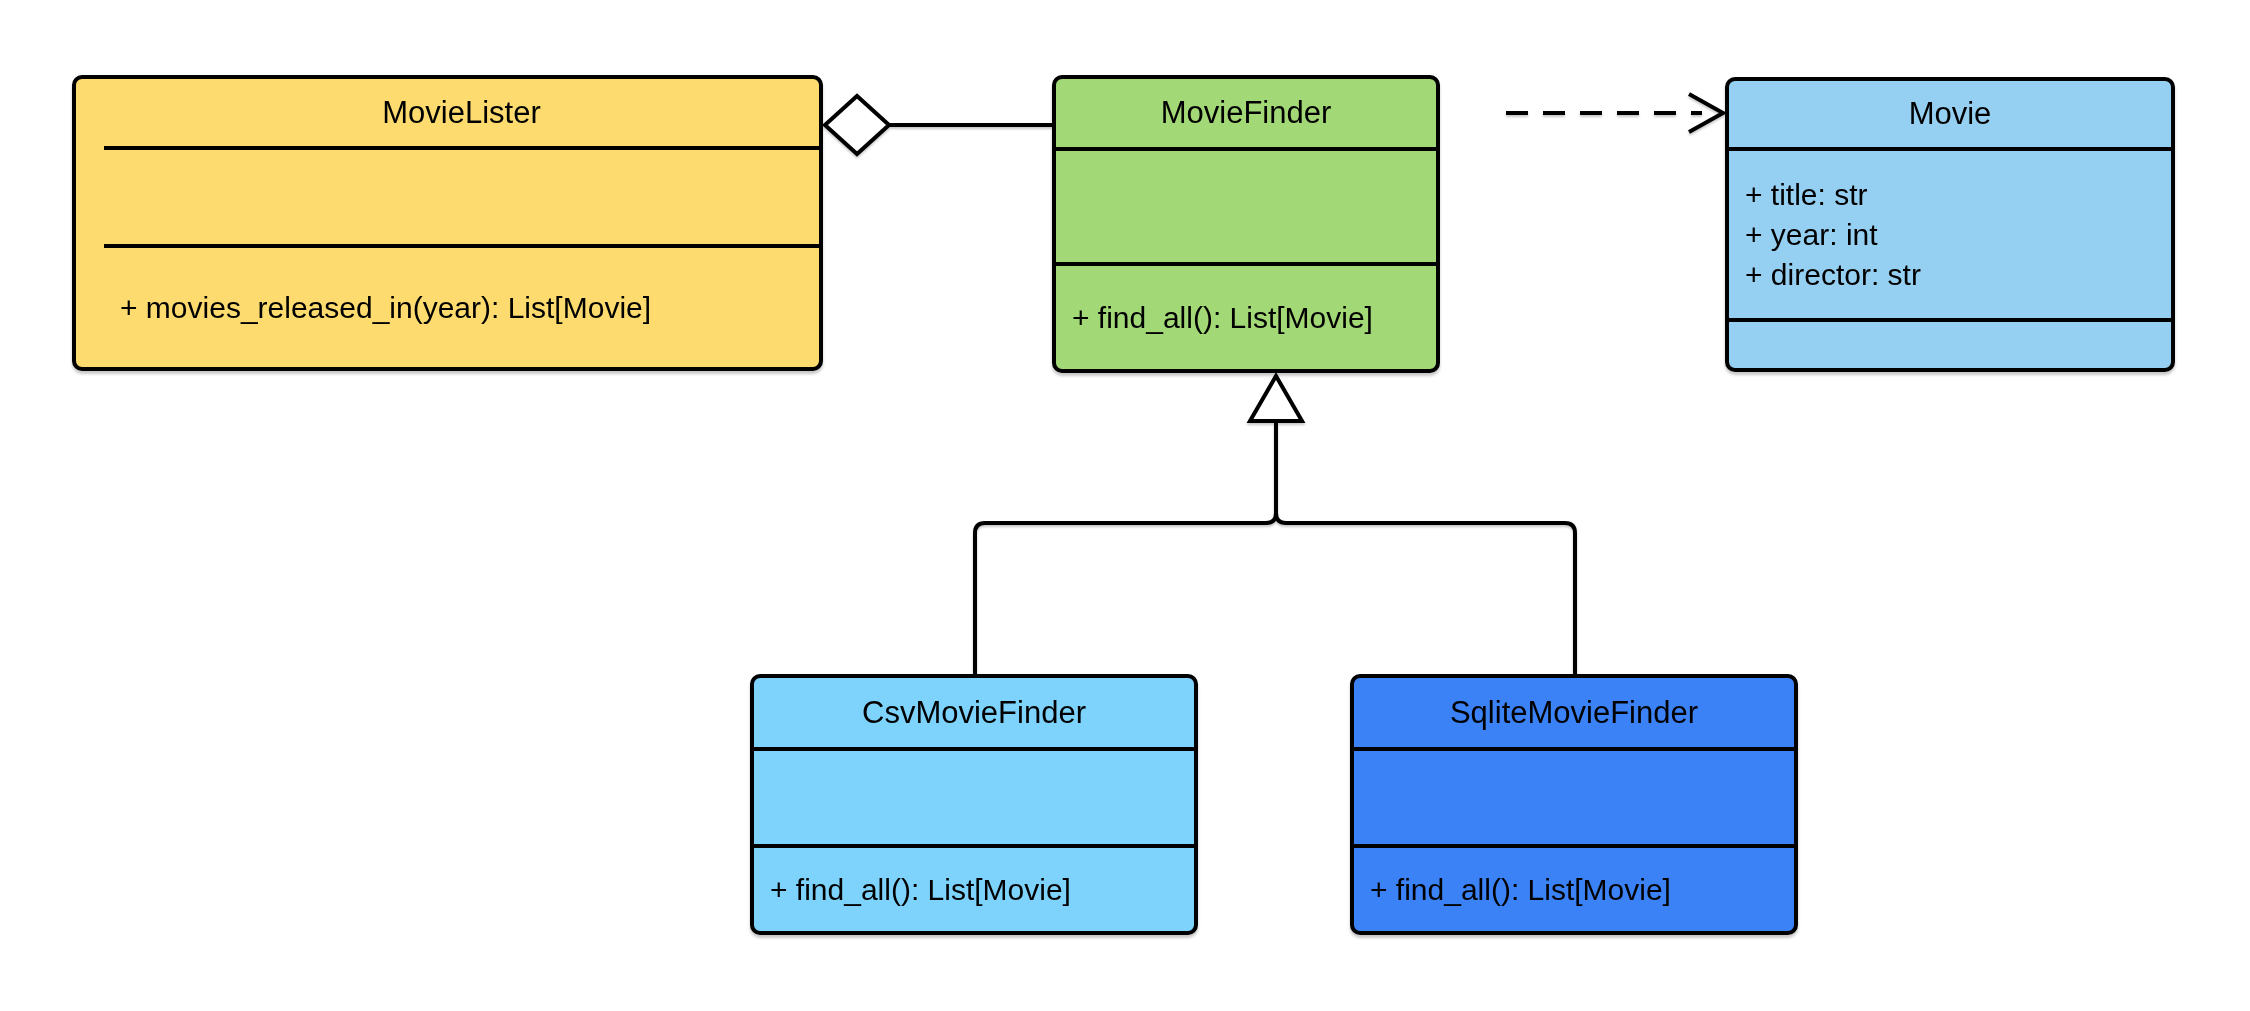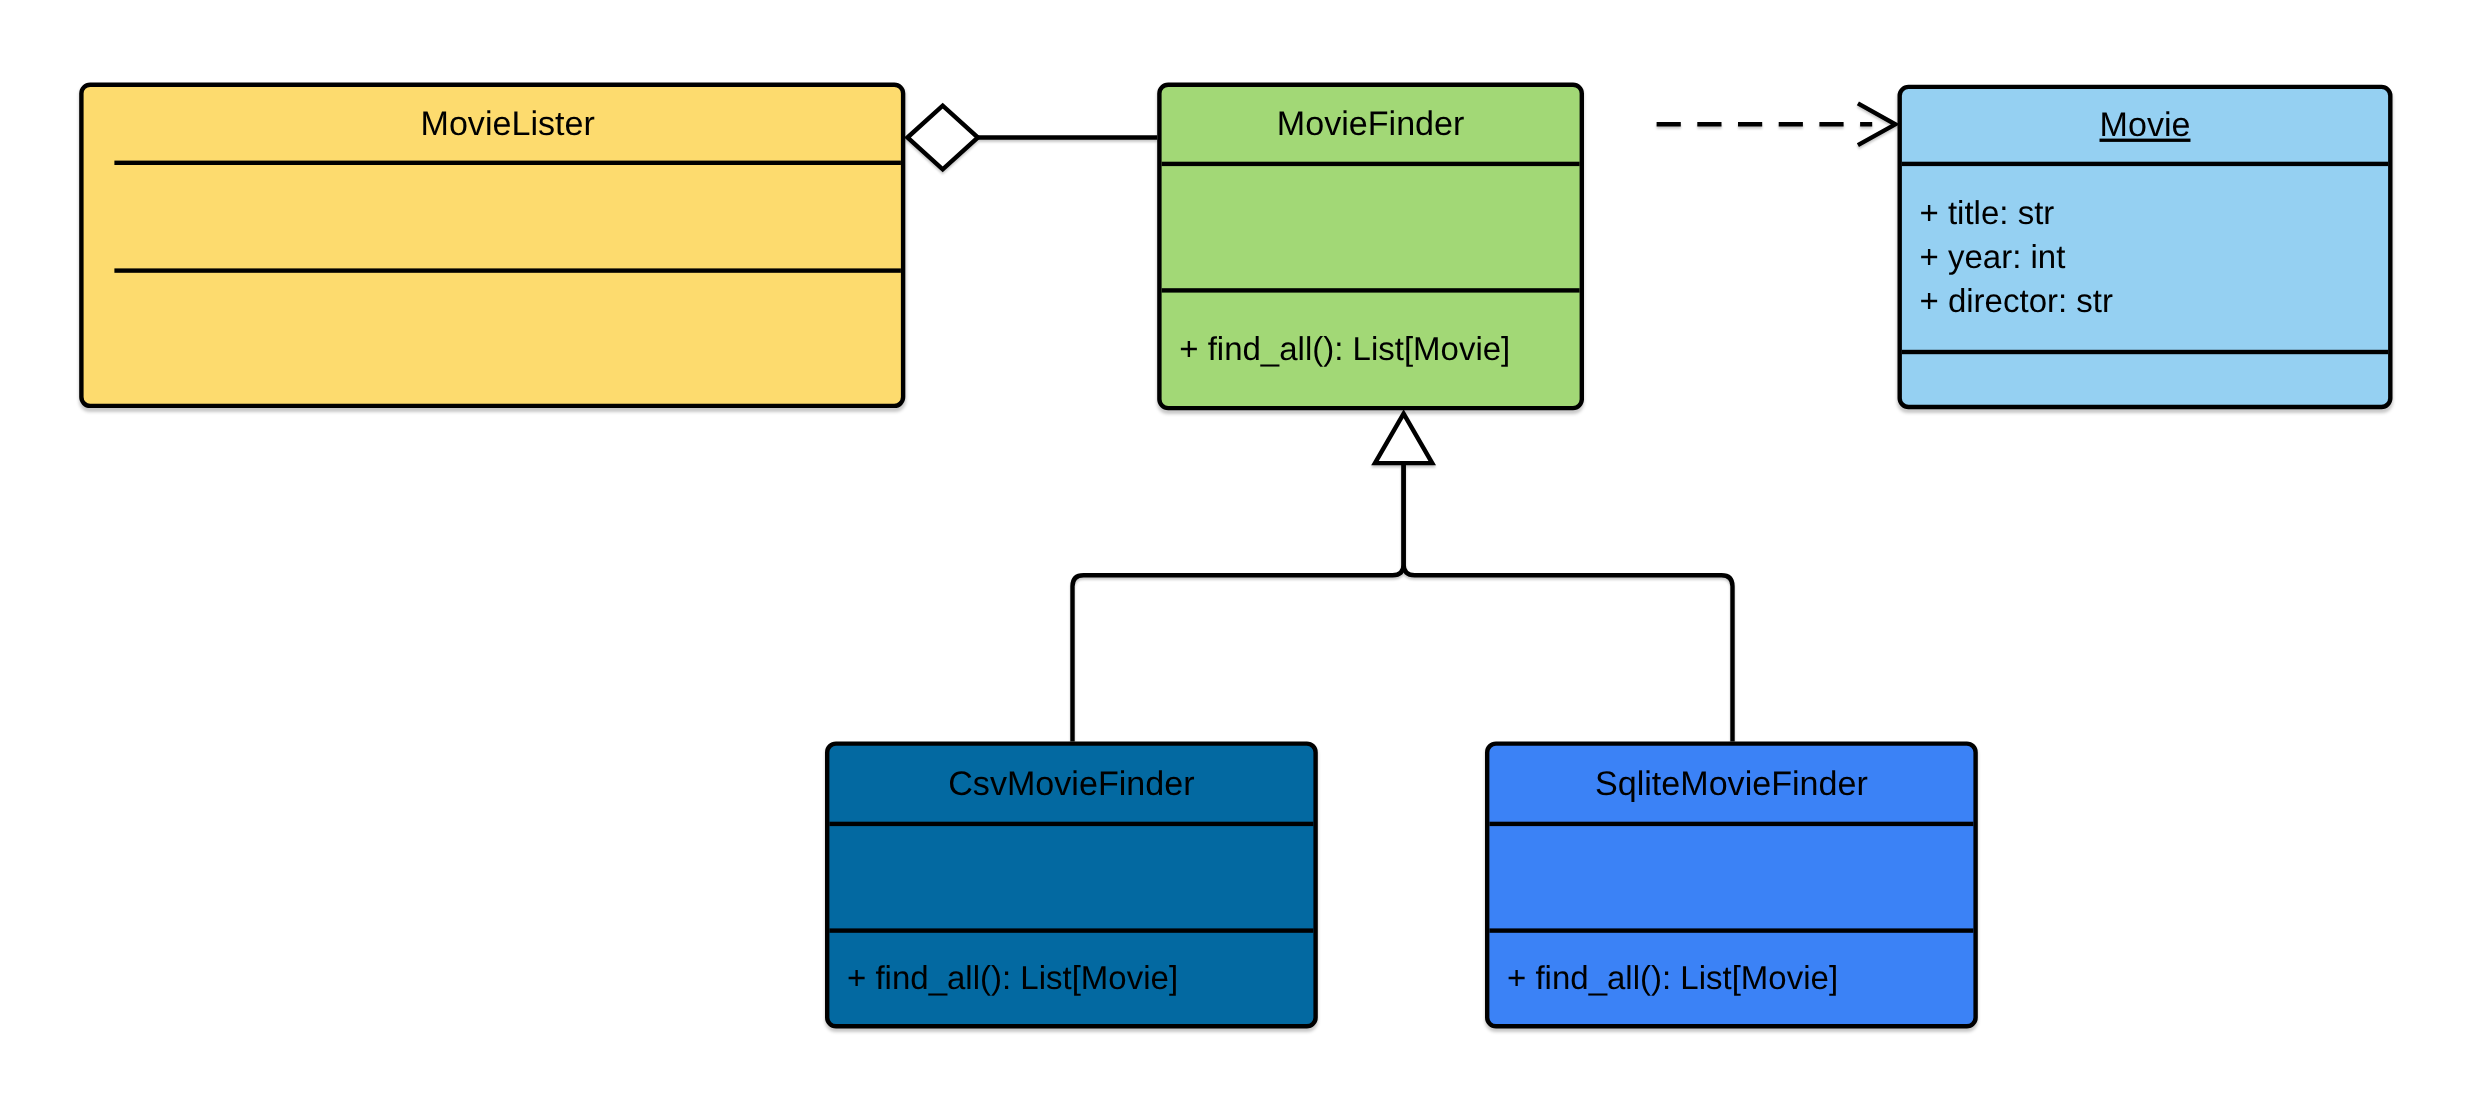--- a/index.html
+++ b/index.html
@@ -61,21 +61,21 @@
   
   #box-movielister       { left: 72px;   top: 75px;  width: 751px; height: 296px; }
   #box-movielister .title   { height: 67px; }
   #box-movielister .attrs   { height: 98px; }
 
   #box-moviefinder       { left: 1052px; top: 75px;  width: 388px; height: 298px; }
   #box-moviefinder .title   { height: 68px; }
   #box-moviefinder .attrs   { height: 115px; }
 
   #box-movie             { left: 1725px; top: 77px;  width: 450px; height: 295px; }
-  #box-movie .title         { height: 66px; text-decoration: underline; }
+  #box-movie .title         { height: 66px; }
   #box-movie .attrs         { height: 171px; }
 
   #box-csvmoviefinder    { left: 750px;  top: 674px; width: 448px; height: 261px; }
   #box-csvmoviefinder .title   { height: 69px; }
   #box-csvmoviefinder .attrs   { height: 97px; }
 
   #box-sqlitemoviefinder { left: 1350px; top: 674px; width: 448px; height: 261px; }
   #box-sqlitemoviefinder .title   { height: 69px; }
   #box-sqlitemoviefinder .attrs   { height: 97px; }
 </style>
@@ -100,20 +100,21 @@
 
     <path d="M 1575 674 L 1575 533 Q 1575 523 1565 523 L 1286 523 Q 1276 523 1276 513 L 1276 421" fill="none" stroke="#000000" stroke-width="4"></path>
 
     <polygon points="1276,376 1302,421 1250,421" fill="#ffffff" stroke="#000000" stroke-width="4" stroke-linejoin="miter"></polygon>
   </svg>
 
   <div class="uml-class" id="box-movielister" style="background-color: rgb(253, 219, 110); padding-left: 28px;">
     <div class="cmp title">MovieLister</div>
     <div class="cmp members attrs"></div>
     <div class="cmp members methods grow">
+        <div class="member-line">+ movies_released_in(year): List[Movie]</div>
       </div>
   </div>
 
   <div class="uml-class" id="box-moviefinder" style="background-color: rgb(162, 216, 118);">
     <div class="cmp title">MovieFinder</div>
     <div class="cmp members attrs"></div>
     <div class="cmp members methods grow">
         <div class="member-line">+ find_all(): List[Movie]</div>
       </div>
   </div>
@@ -121,21 +122,21 @@
   <div class="uml-class" id="box-movie" style="background-color: rgb(149, 208, 242);">
     <div class="cmp title">Movie</div>
     <div class="cmp members attrs">
         <div class="member-line">+ title: str</div>
         <div class="member-line">+ year: int</div>
         <div class="member-line">+ director: str</div>
       </div>
     <div class="cmp members methods grow"></div>
   </div>
 
-  <div class="uml-class" id="box-csvmoviefinder" style="background-color: #0369a1;">
+  <div class="uml-class" id="box-csvmoviefinder" style="background-color: #7dd3fc;">
     <div class="cmp title">CsvMovieFinder</div>
     <div class="cmp members attrs"></div>
     <div class="cmp members methods grow">
         <div class="member-line">+ find_all(): List[Movie]</div>
       </div>
   </div>
 
   <div class="uml-class" id="box-sqlitemoviefinder" style="background-color: #3b82f6;">
     <div class="cmp title">SqliteMovieFinder</div>
     <div class="cmp members attrs"></div>

